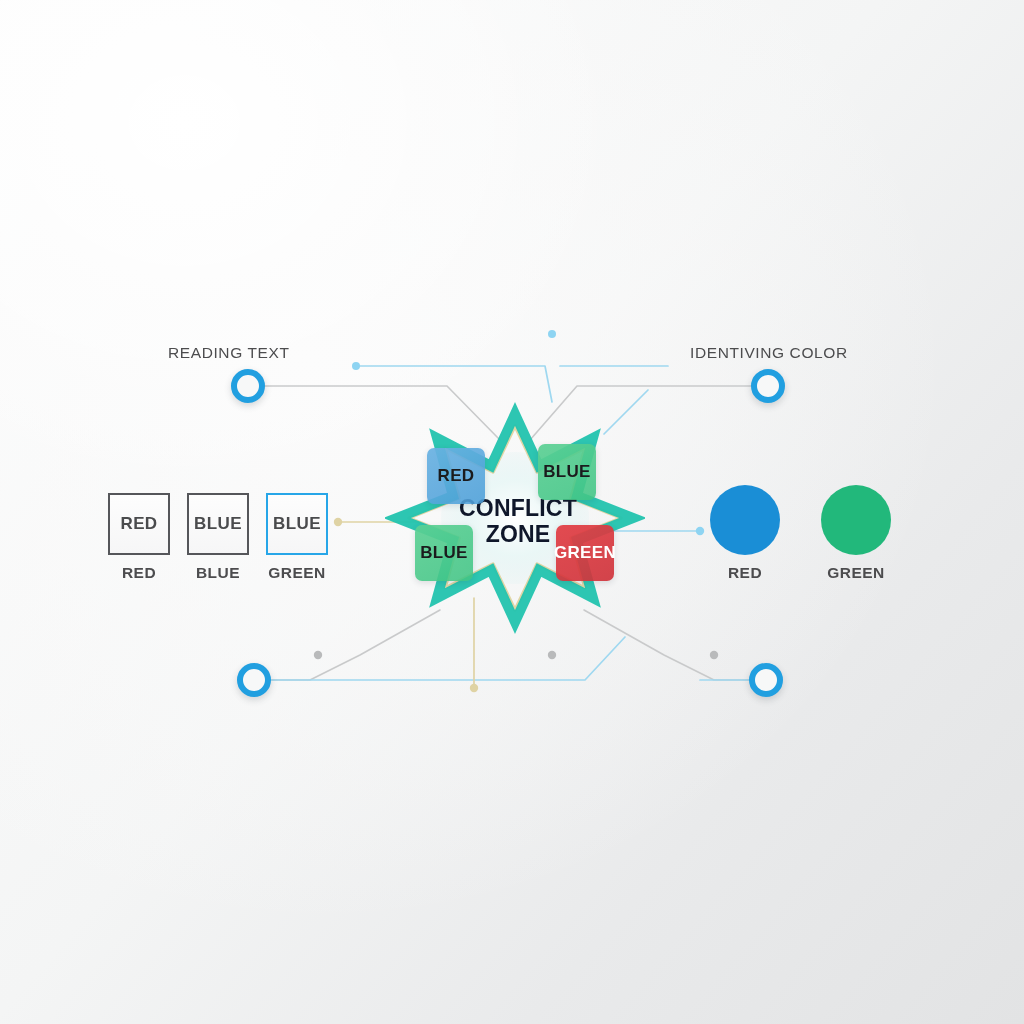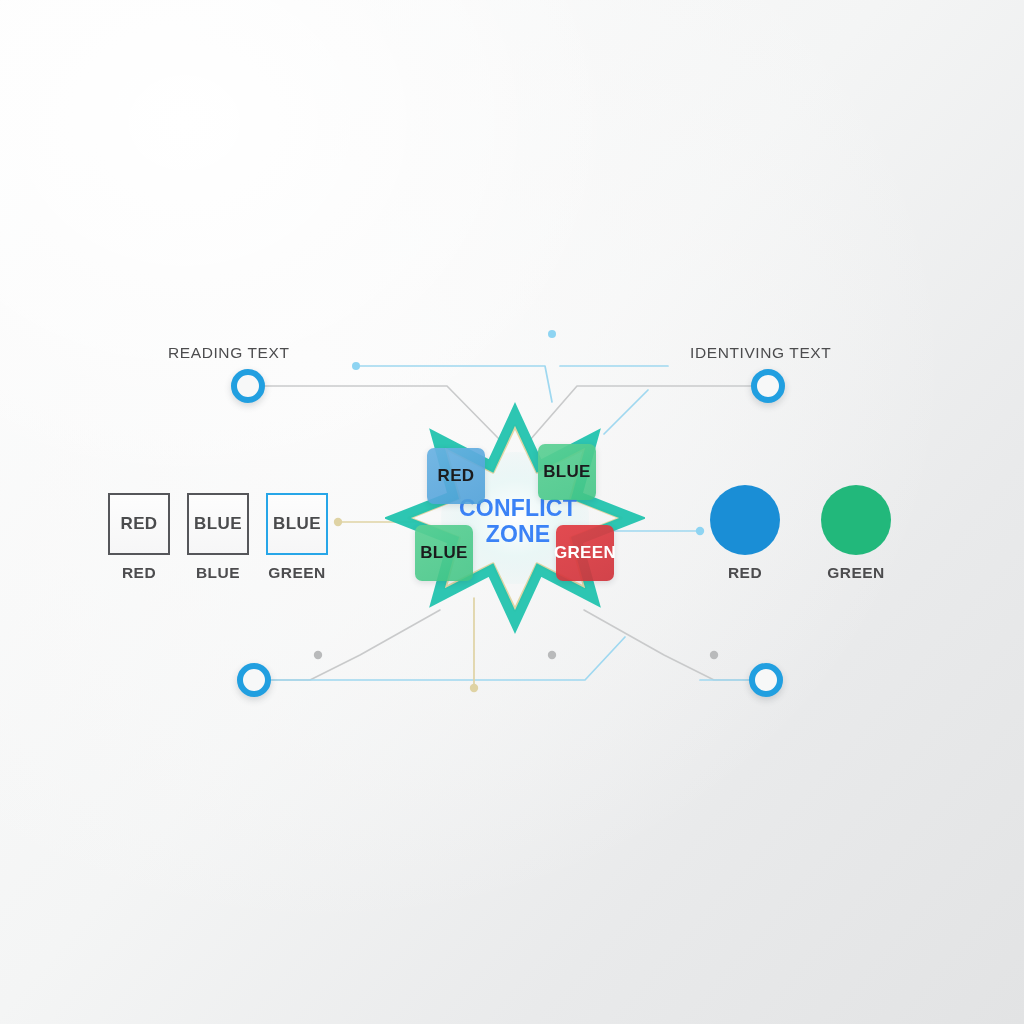--- a/index.html
+++ b/index.html
@@ -122,21 +122,21 @@
   #center-title {
     position: absolute;
     left: 443px;
     top: 495px;
     width: 150px;
     text-align: center;
     font-size: 23px;
     font-weight: 700;
     line-height: 1.14;
     letter-spacing: 0.2px;
-    color: #3b82f6;
+    color: #0f172a;
     white-space: pre-line;
   }
 
   
   .badge {
     position: absolute;
     width: 58px;
     height: 56px;
     border-radius: 7px;
     display: flex;
@@ -242,21 +242,21 @@
     <span>BLUE</span>
   </div>
   <div class="badge" id="badge-2">
     <span>BLUE</span>
   </div>
   <div class="badge" id="badge-3">
     <span>GREEN</span>
   </div>
 
   <div class="caption" id="caption-reading-text">READING TEXT</div>
-  <div class="caption" id="caption-identifying-color">IDENTIVING TEXT</div>
+  <div class="caption" id="caption-identifying-color">IDENTIVING COLOR</div>
 
   <div class="node-ring" id="node-top-left"></div>
   <div class="node-ring" id="node-top-right"></div>
   <div class="node-ring" id="node-bottom-left"></div>
   <div class="node-ring" id="node-bottom-right"></div>
 
   <div class="word-box" id="word-box-0">
     <span>RED</span>
   </div>
   <div class="word-box" id="word-box-1">

